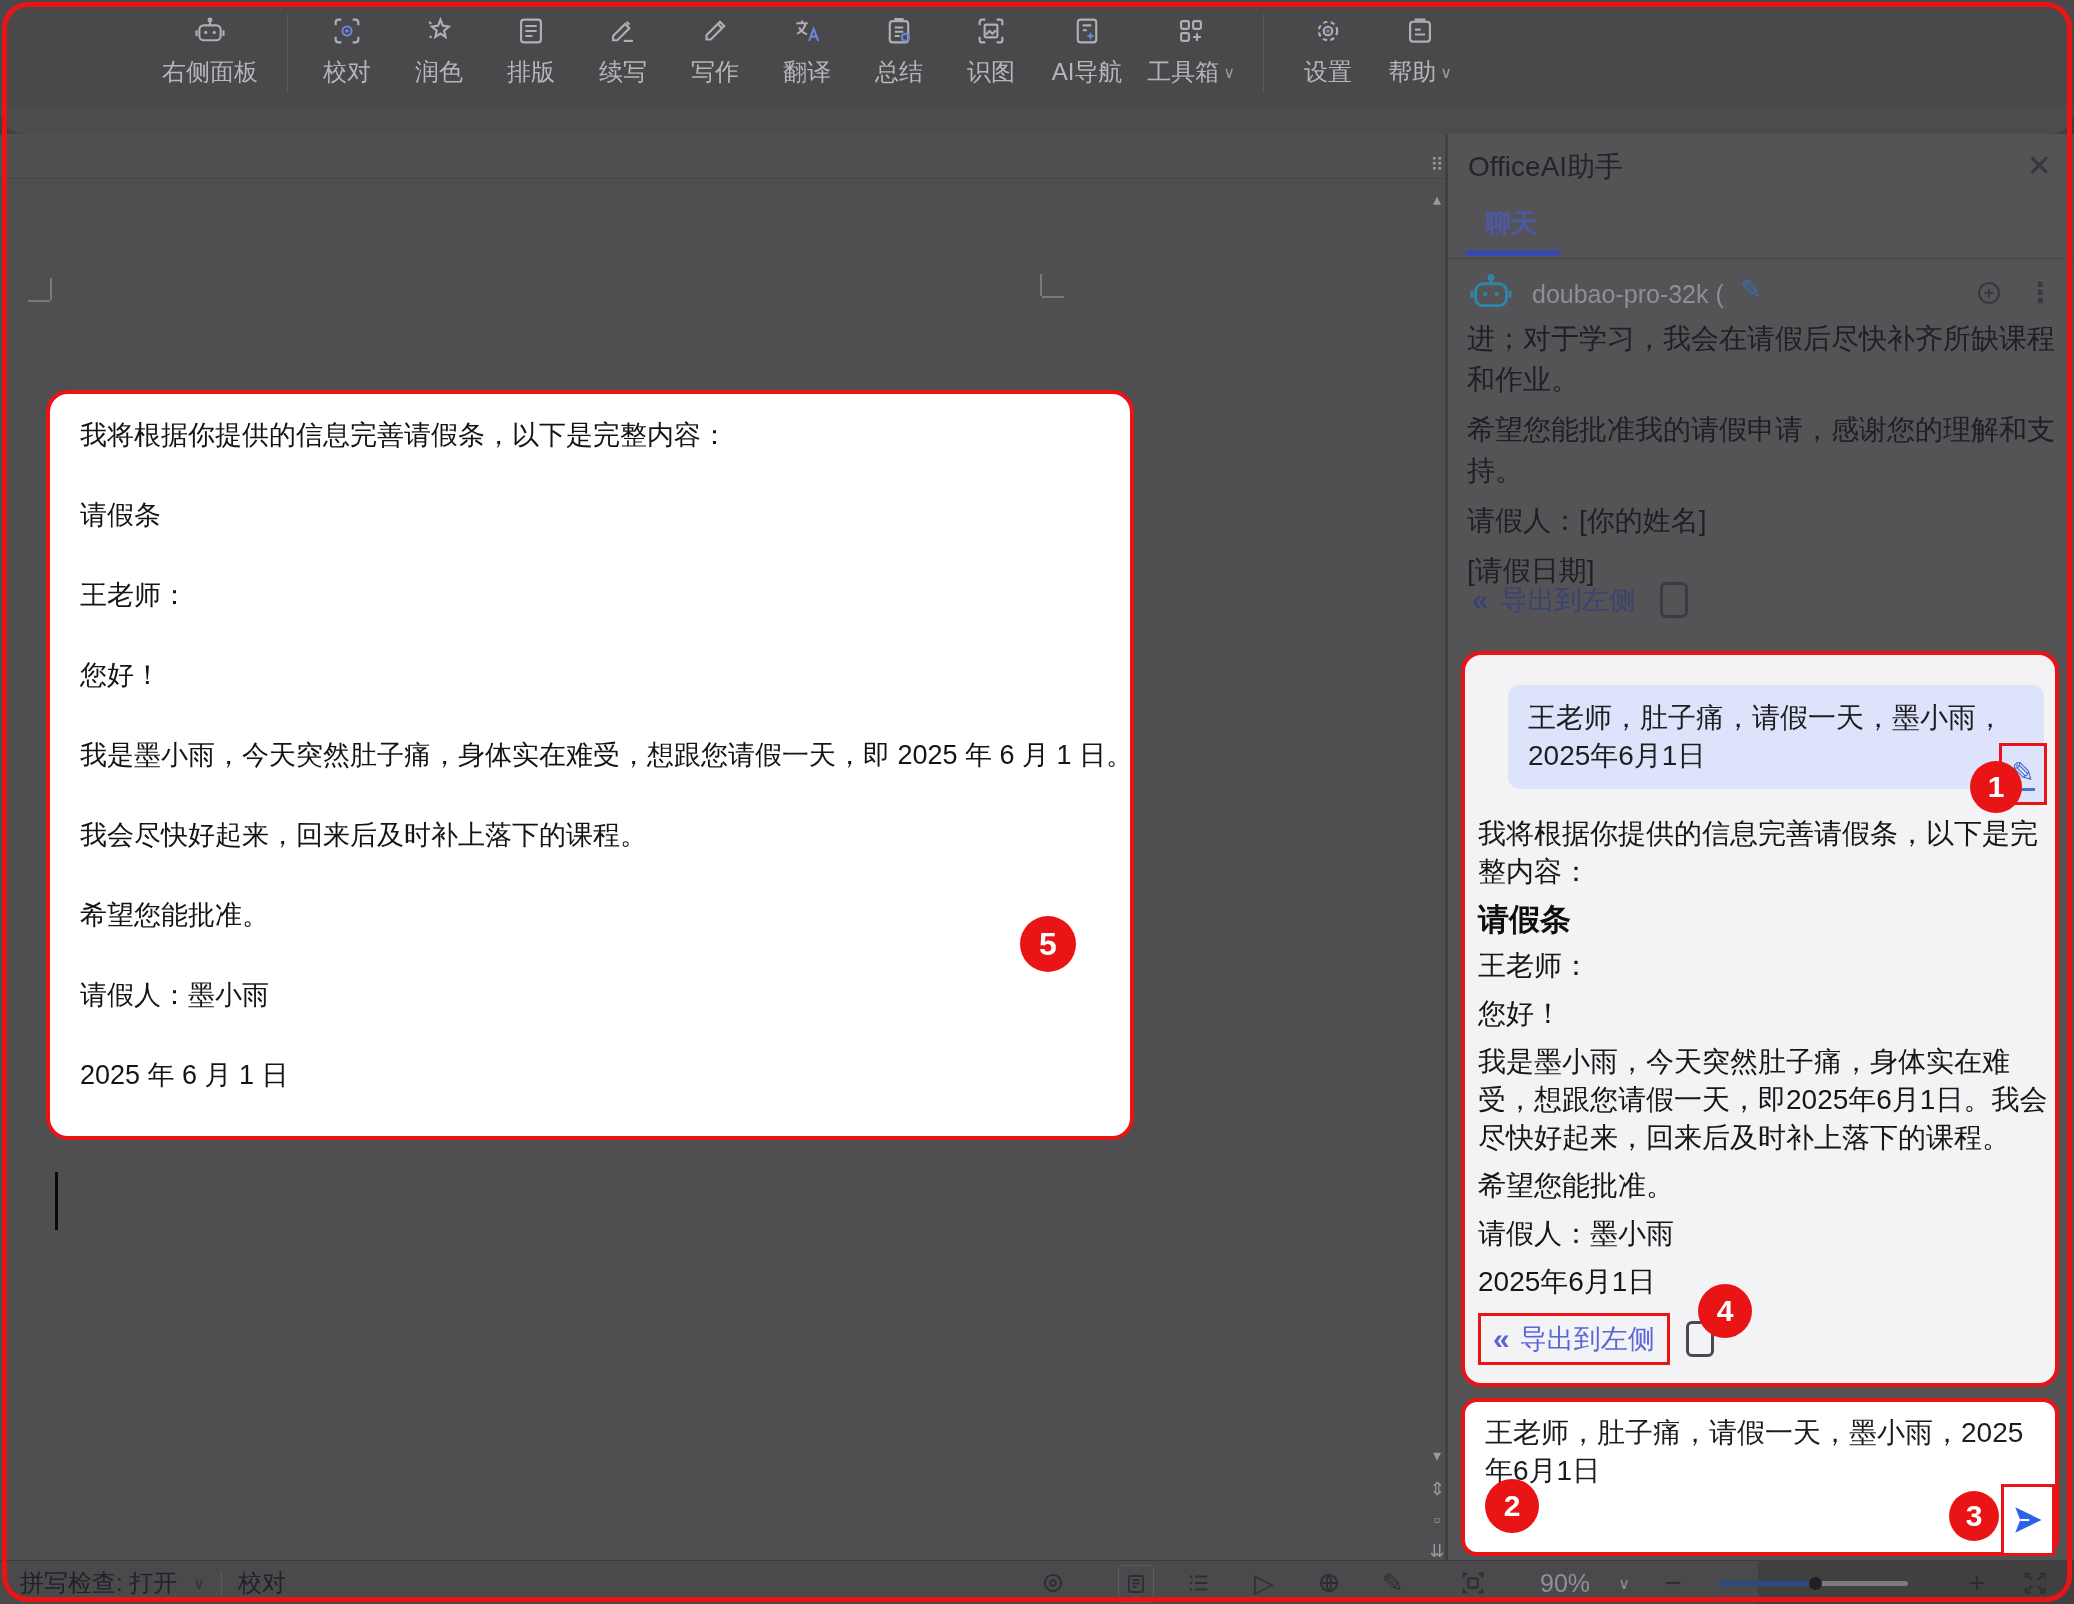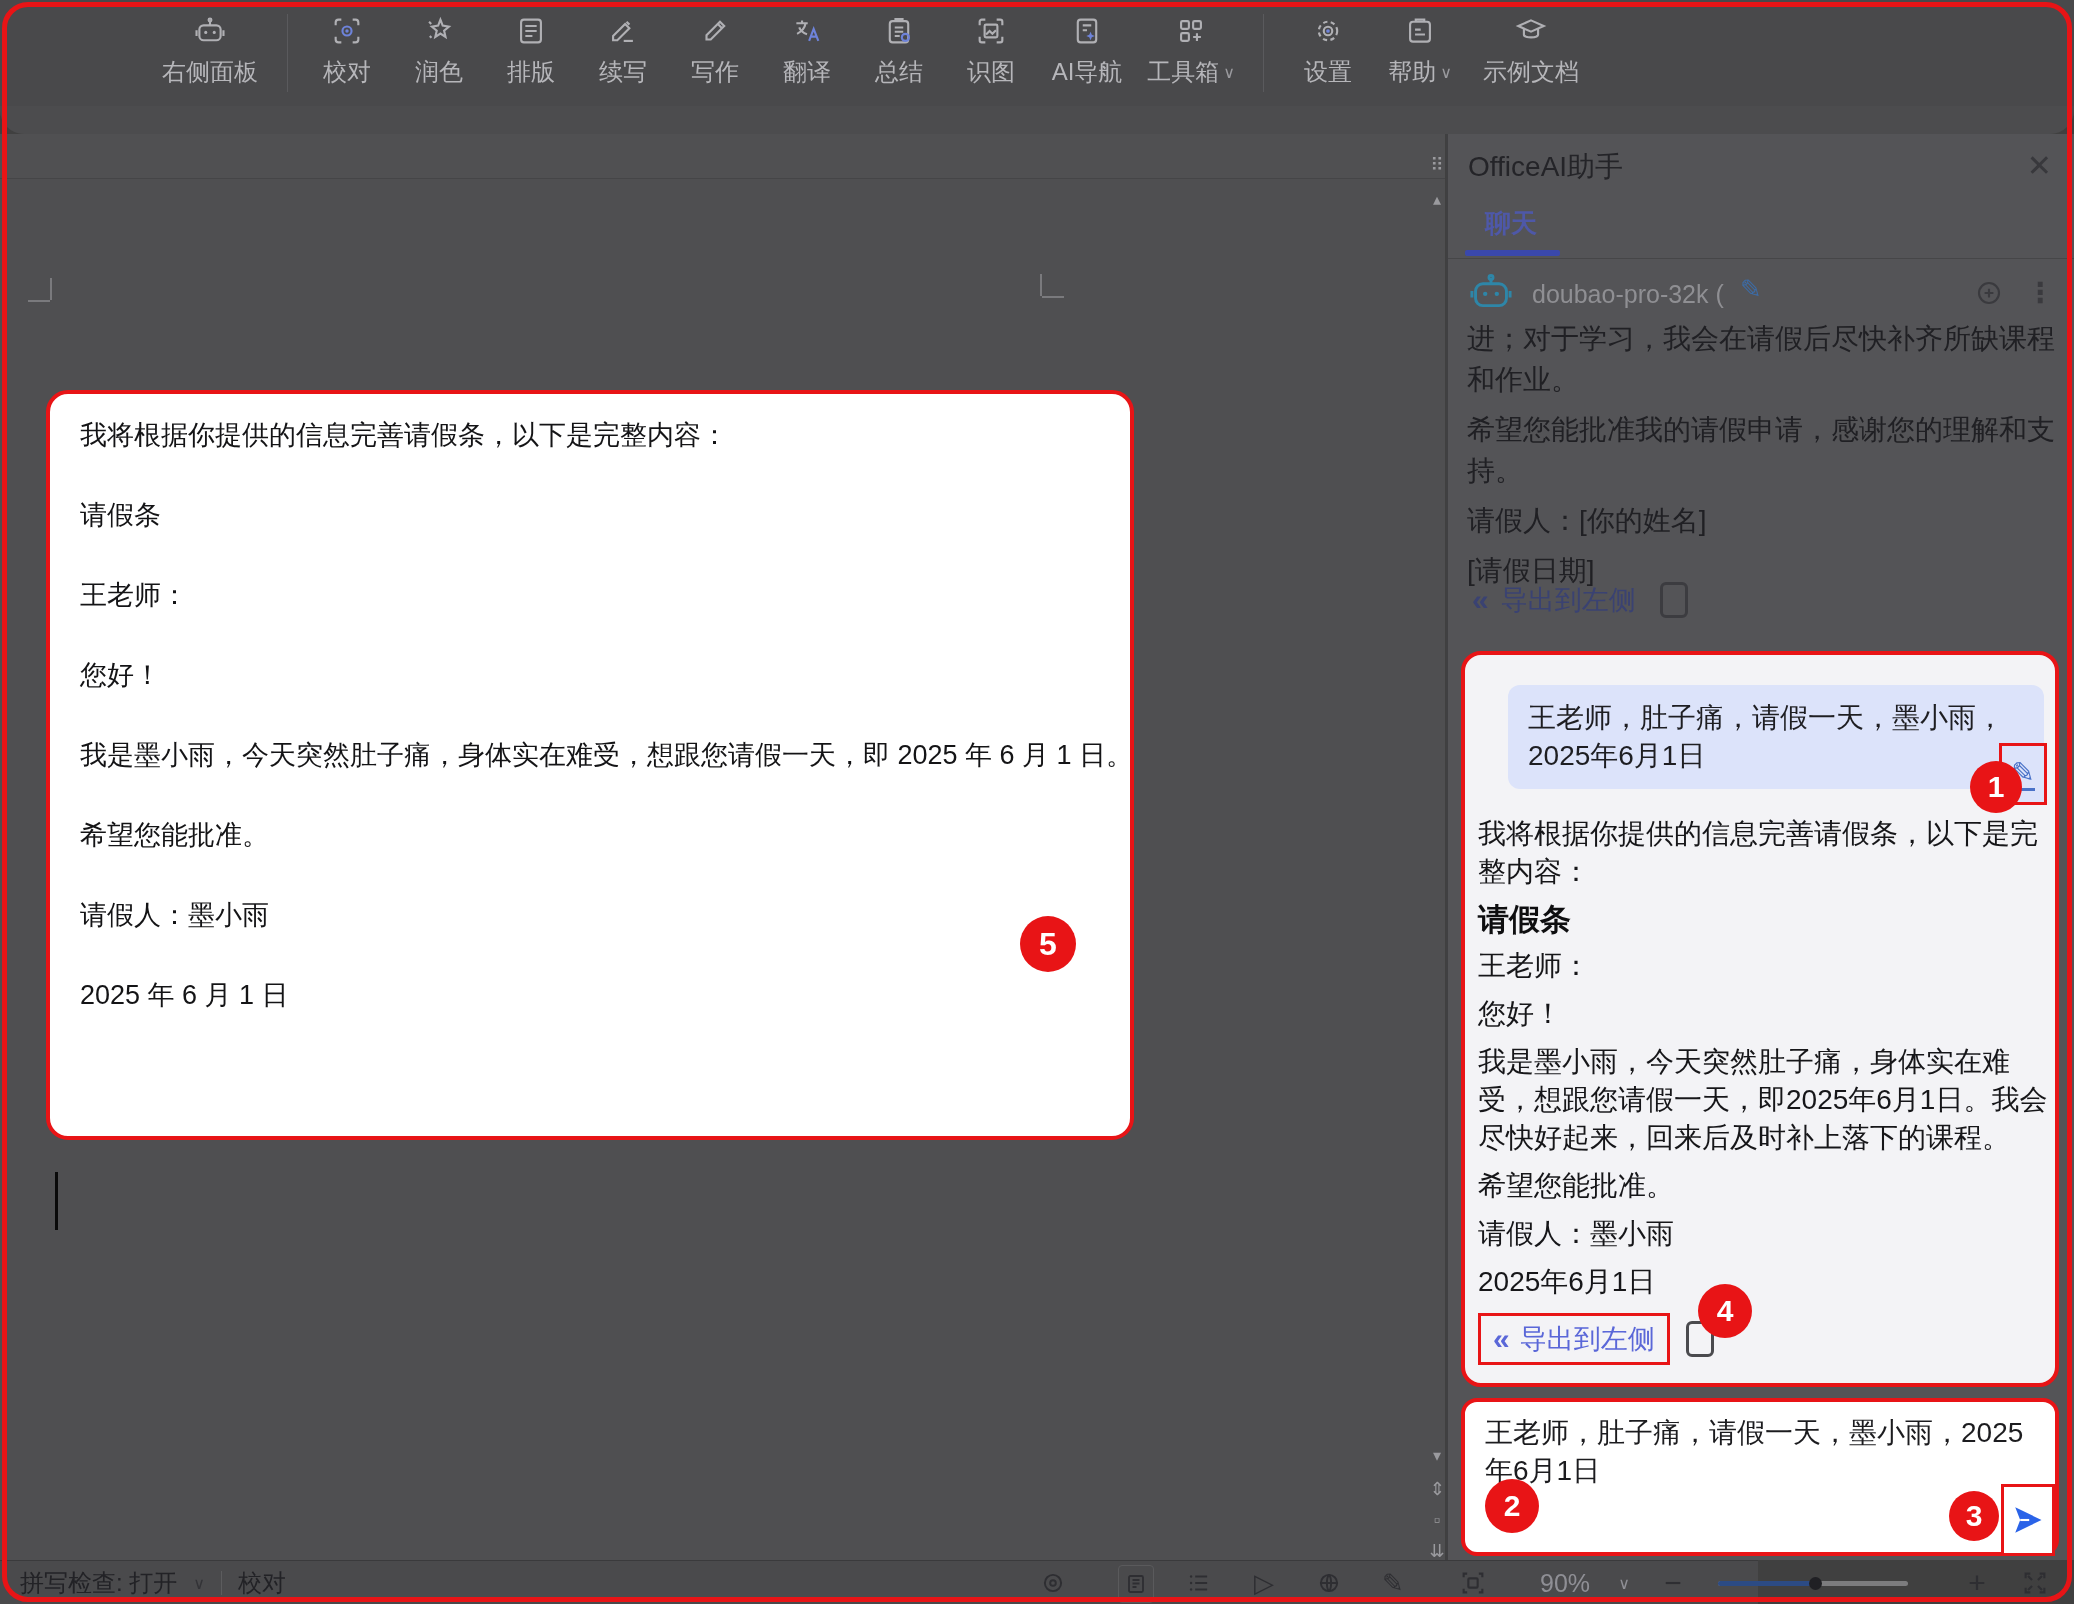--- a/index.html
+++ b/index.html
@@ -212,29 +212,20 @@
             <rect x="5" y="5.5" width="14" height="14" rx="2"></rect>
             <path d="M9 5.5V4h6v1.5"></path>
             <path d="M8.5 11h4M8.5 14.5h7"></path>
           </svg>
         </span>
       <span class="lbl">
           <span>帮助</span>
           <span class="tb-dd">∨</span>
         </span>
     </div>
-    <div class="tb-item" style="width:130px">
-      <span>
-          <svg width="34" height="34" viewBox="0 0 24 24" fill="none" stroke="#b0b0b4" stroke-width="1.5">
-            <path d="M12 4.5L21 8.5l-9 4-9-4z"></path>
-            <path d="M7 10.5v4.2c0 1 2.2 1.8 5 1.8s5-.8 5-1.8v-4.2"></path>
-          </svg>
-        </span>
-      <span class="lbl">示例文档</span>
-    </div>
   </div>
   <div class="toolbar-band"></div>
 
   <div class="canvas">
     <div class="doc-strip2"></div>
 
     <div class="margin-mark" style="left:28px;top:144px">
       <div class="h" style="left:0;top:22px;width:22px"></div>
         <div class="v" style="left:22px;top:0;height:22px"></div>
     </div>
@@ -243,20 +234,21 @@
         <div class="v" style="left:0;top:0;height:22px"></div>
     </div>
 
     <div class="doc-highlight">
       <div>
           <p>我将根据你提供的信息完善请假条，以下是完整内容：</p>
           <p>请假条</p>
           <p>王老师：</p>
           <p>您好！</p>
           <p>我是墨小雨，今天突然肚子痛，身体实在难受，想跟您请假一天，即 2025 年 6 月 1 日。</p>
+          <p>我会尽快好起来，回来后及时补上落下的课程。</p>
           <p>希望您能批准。</p>
           <p>请假人：墨小雨</p>
           <p>2025 年 6 月 1 日</p>
         </div>
     </div>
     <div class="num-circle" style="left:1020px;top:782px;width:56px;height:56px;font-size:32px">
         <span>5</span>
       </div>
 
     <div class="text-cursor"></div>

